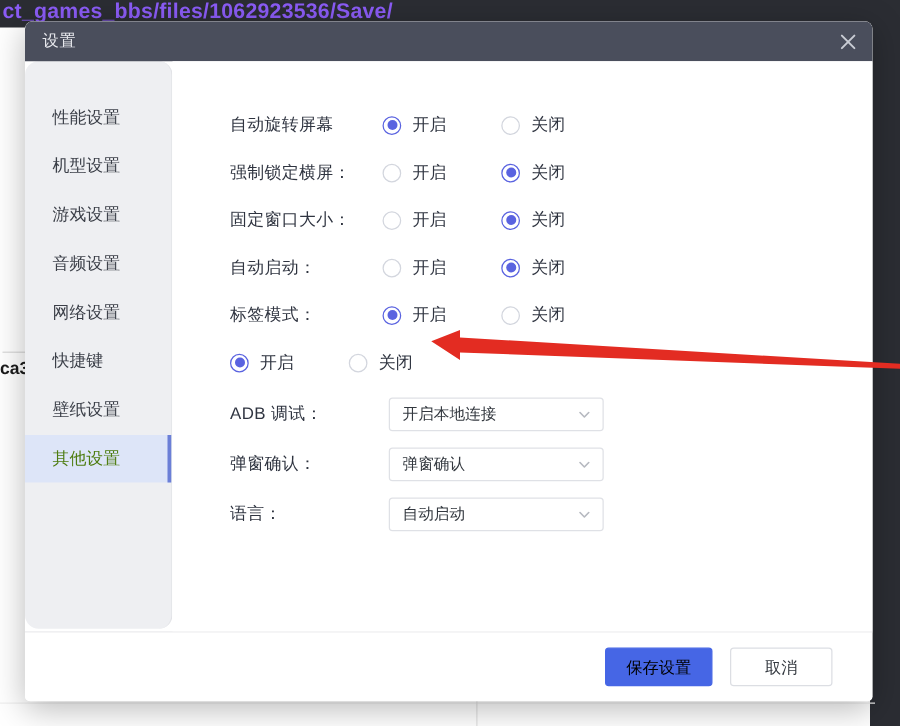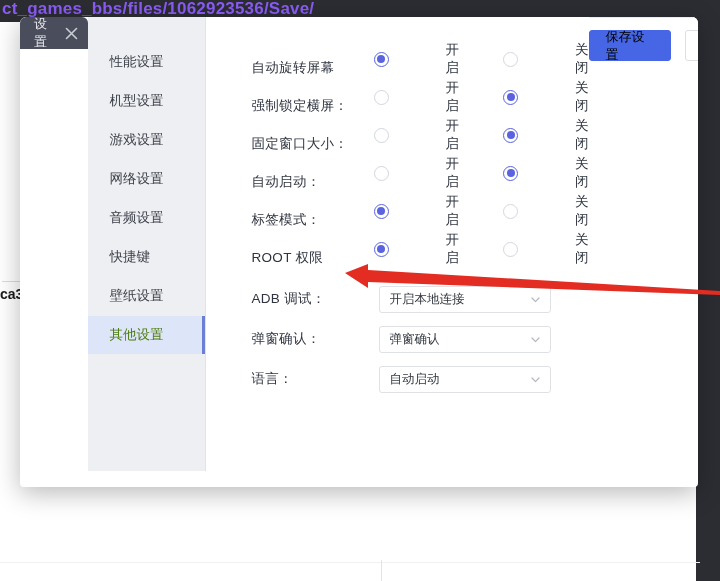--- a/index.html
+++ b/index.html
@@ -78,26 +78,27 @@
     height: 1px;
     background: #f0f0f0;
   }
 
   
   .dialog {
     position: absolute;
     left: 20px;
     top: 17px;
     width: 678px;
-    height: 470px;
+    height: 544px;
     background: #ffffff;
     border-radius: 6px 6px 4px 4px;
     box-shadow: 0 6px 26px rgba(0,0,0,0.28);
     overflow: hidden;
     display: flex;
+    flex-direction: column;
   }
 
   
   .titlebar {
     height: 32px;
     min-height: 32px;
     background: #4a4e5c;
     display: flex;
     align-items: center;
     justify-content: space-between;
@@ -129,20 +130,21 @@
   }
 
   .sidebar {
     width: 118px;
     min-width: 118px;
     background: #eeeff2;
     border-right: 1px solid #e2e3e7;
     padding-top: 26px;
     box-sizing: border-box;
     height: 454px;
+    border-radius: 11px;
   }
   .sidebar-item {
     height: 38px;
     display: flex;
     align-items: center;
     padding-left: 22px;
     box-sizing: border-box;
     font-size: 13.5px;
     color: #3b3f48;
     cursor: pointer;
@@ -185,21 +187,20 @@
   }
   .radio-group {
     display: flex;
     align-items: center;
   }
   .radio-opt {
     display: flex;
     align-items: center;
     cursor: pointer;
     margin-right: 44px;
-    gap: 48px;
   }
   .radio-opt:last-child { margin-right: 0; }
   .radio-dot {
     width: 15px;
     height: 15px;
     border-radius: 50%;
     box-sizing: border-box;
     margin-right: 9px;
     flex: none;
   }
@@ -335,24 +336,24 @@
       <div class="sidebar-item">
         <span>性能设置</span>
       </div>
       <div class="sidebar-item">
         <span>机型设置</span>
       </div>
       <div class="sidebar-item">
         <span>游戏设置</span>
       </div>
       <div class="sidebar-item">
+        <span>音频设置</span>
+      </div>
+      <div class="sidebar-item">
         <span>网络设置</span>
-      </div>
-      <div class="sidebar-item">
-        <span>音频设置</span>
       </div>
       <div class="sidebar-item">
         <span>快捷键</span>
       </div>
       <div class="sidebar-item">
         <span>壁纸设置</span>
       </div>
       <div class="sidebar-item active">
         <span>其他设置</span>
       </div>
@@ -424,21 +425,20 @@
             <span class="radio-text">开启</span>
           </div>
           <div class="radio-opt">
             <span class="radio-dot off"></span>
             <span class="radio-text">关闭</span>
           </div>
         </div>
       </div>
 
       <div class="setting-row">
-        <span class="setting-label">ROOT 权限</span>
         <div class="radio-group">
           <div class="radio-opt">
             <span class="radio-dot on"></span>
             <span class="radio-text">开启</span>
           </div>
           <div class="radio-opt">
             <span class="radio-dot off"></span>
             <span class="radio-text">关闭</span>
           </div>
         </div>

